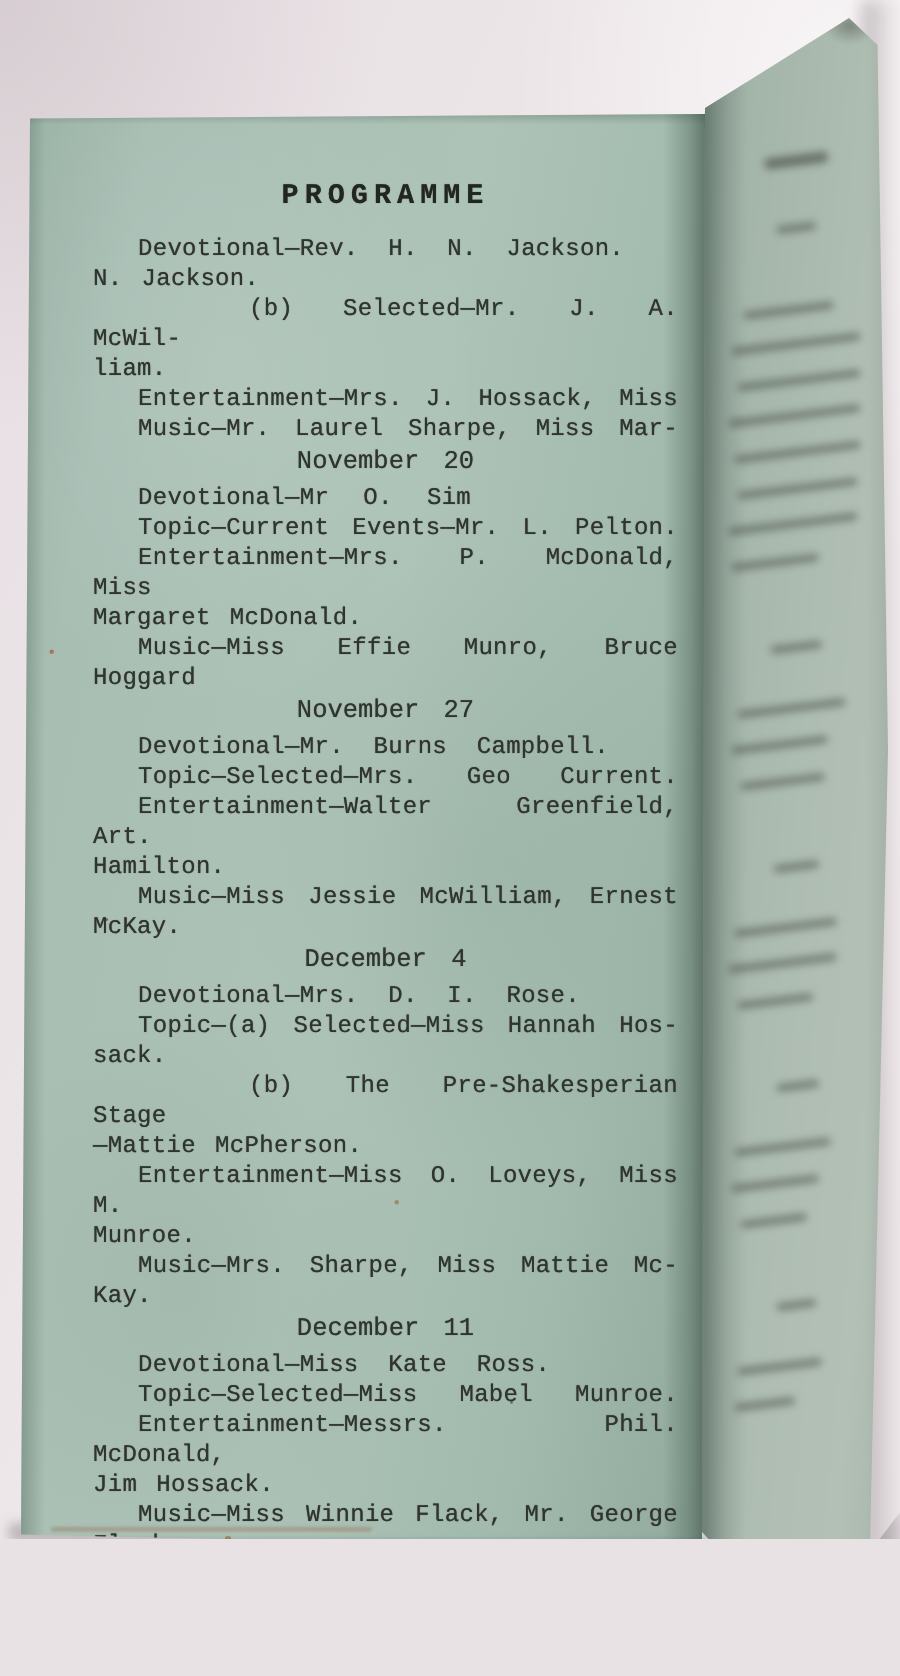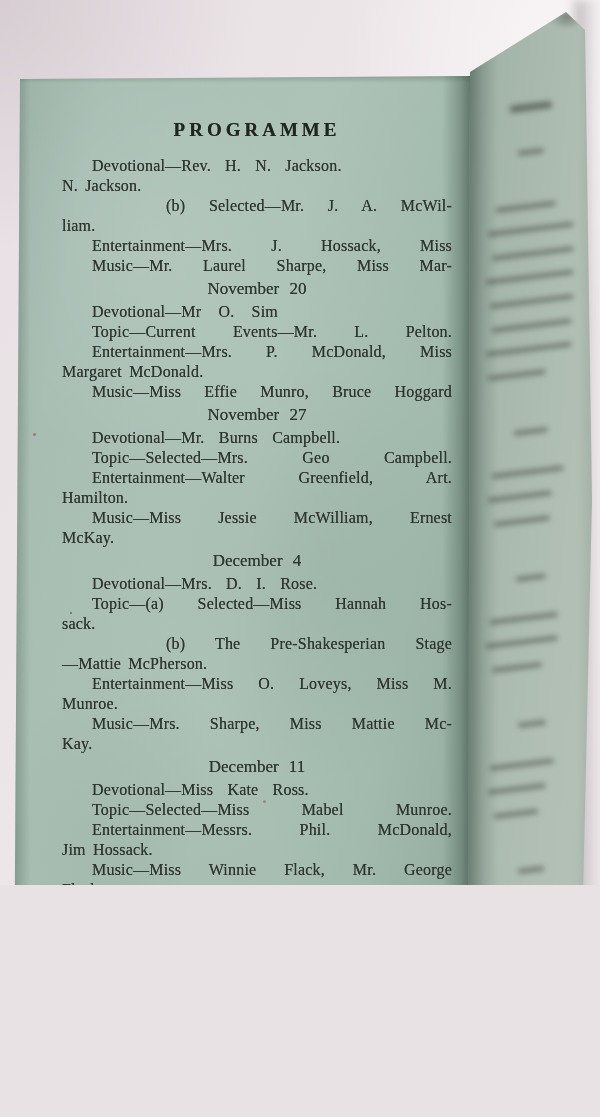--- a/index.html
+++ b/index.html
@@ -1,17 +1,17 @@
 <!DOCTYPE html>
 <html style="--paper: #a8beb3; --ink: #30342f;"><head>
 <meta charset="utf-8">
 <style>
   html,body{margin:0;padding:0;background:#e9e2e5;}
-  #photo{position:relative;width:600px;height:885px;overflow:hidden;
-    font-family:Liberation Serif, serif;
+  #photo{position:relative;width:600px;height:1026px;overflow:hidden;
+    font-family:Liberation Mono, monospace;
     background:
       radial-gradient(60% 40% at 0% 0%, rgba(188,176,182,.38), rgba(188,176,182,0) 70%),
       radial-gradient(50% 45% at 92% 6%, rgba(255,255,255,.55), rgba(255,255,255,0) 70%),
       linear-gradient(115deg,#e7dfe3 0%,#ece5e8 35%,#f2ecee 70%,#efe9eb 100%);}
   
   .under-shadow{position:absolute;left:6px;top:1016px;width:470px;height:22px;
     background:linear-gradient(180deg,rgba(105,95,101,.5),rgba(105,95,101,0));
     filter:blur(4px);transform:rotate(1.1deg);transform-origin:0 0;}
   .fold-shadow{position:absolute;left:574px;top:0;width:26px;height:1117px;
     background:linear-gradient(90deg,rgba(128,118,124,.45),rgba(128,118,124,0));
@@ -136,21 +136,21 @@
             <div class="date">November 20</div>
             <div class="line first spread2">Devotional—Mr O. Sim</div>
             <div class="line first justify">Topic—Current Events—Mr. L. Pelton.</div>
             <div class="line first justify">Entertainment—Mrs. P. McDonald, Miss</div>
             <div class="line flush">Margaret McDonald.</div>
             <div class="line first justify">Music—Miss Effie Munro, Bruce Hoggard</div>
           </div>
           <div>
             <div class="date">November 27</div>
             <div class="line first spread">Devotional—Mr. Burns Campbell.</div>
-            <div class="line first justify">Topic—Selected—Mrs. Geo Campbell.</div>
+            <div class="line first justify">Topic—Selected—Mrs. Geo Current.</div>
             <div class="line first justify">Entertainment—Walter Greenfield, Art.</div>
             <div class="line flush">Hamilton.</div>
             <div class="line first justify">Music—Miss Jessie McWilliam, Ernest</div>
             <div class="line flush">McKay.</div>
           </div>
           <div>
             <div class="date">December 4</div>
             <div class="line first spread">Devotional—Mrs. D. I. Rose.</div>
             <div class="line first justify">Topic—(a) Selected—Miss Hannah Hos-</div>
             <div class="line flush">sack.</div>

